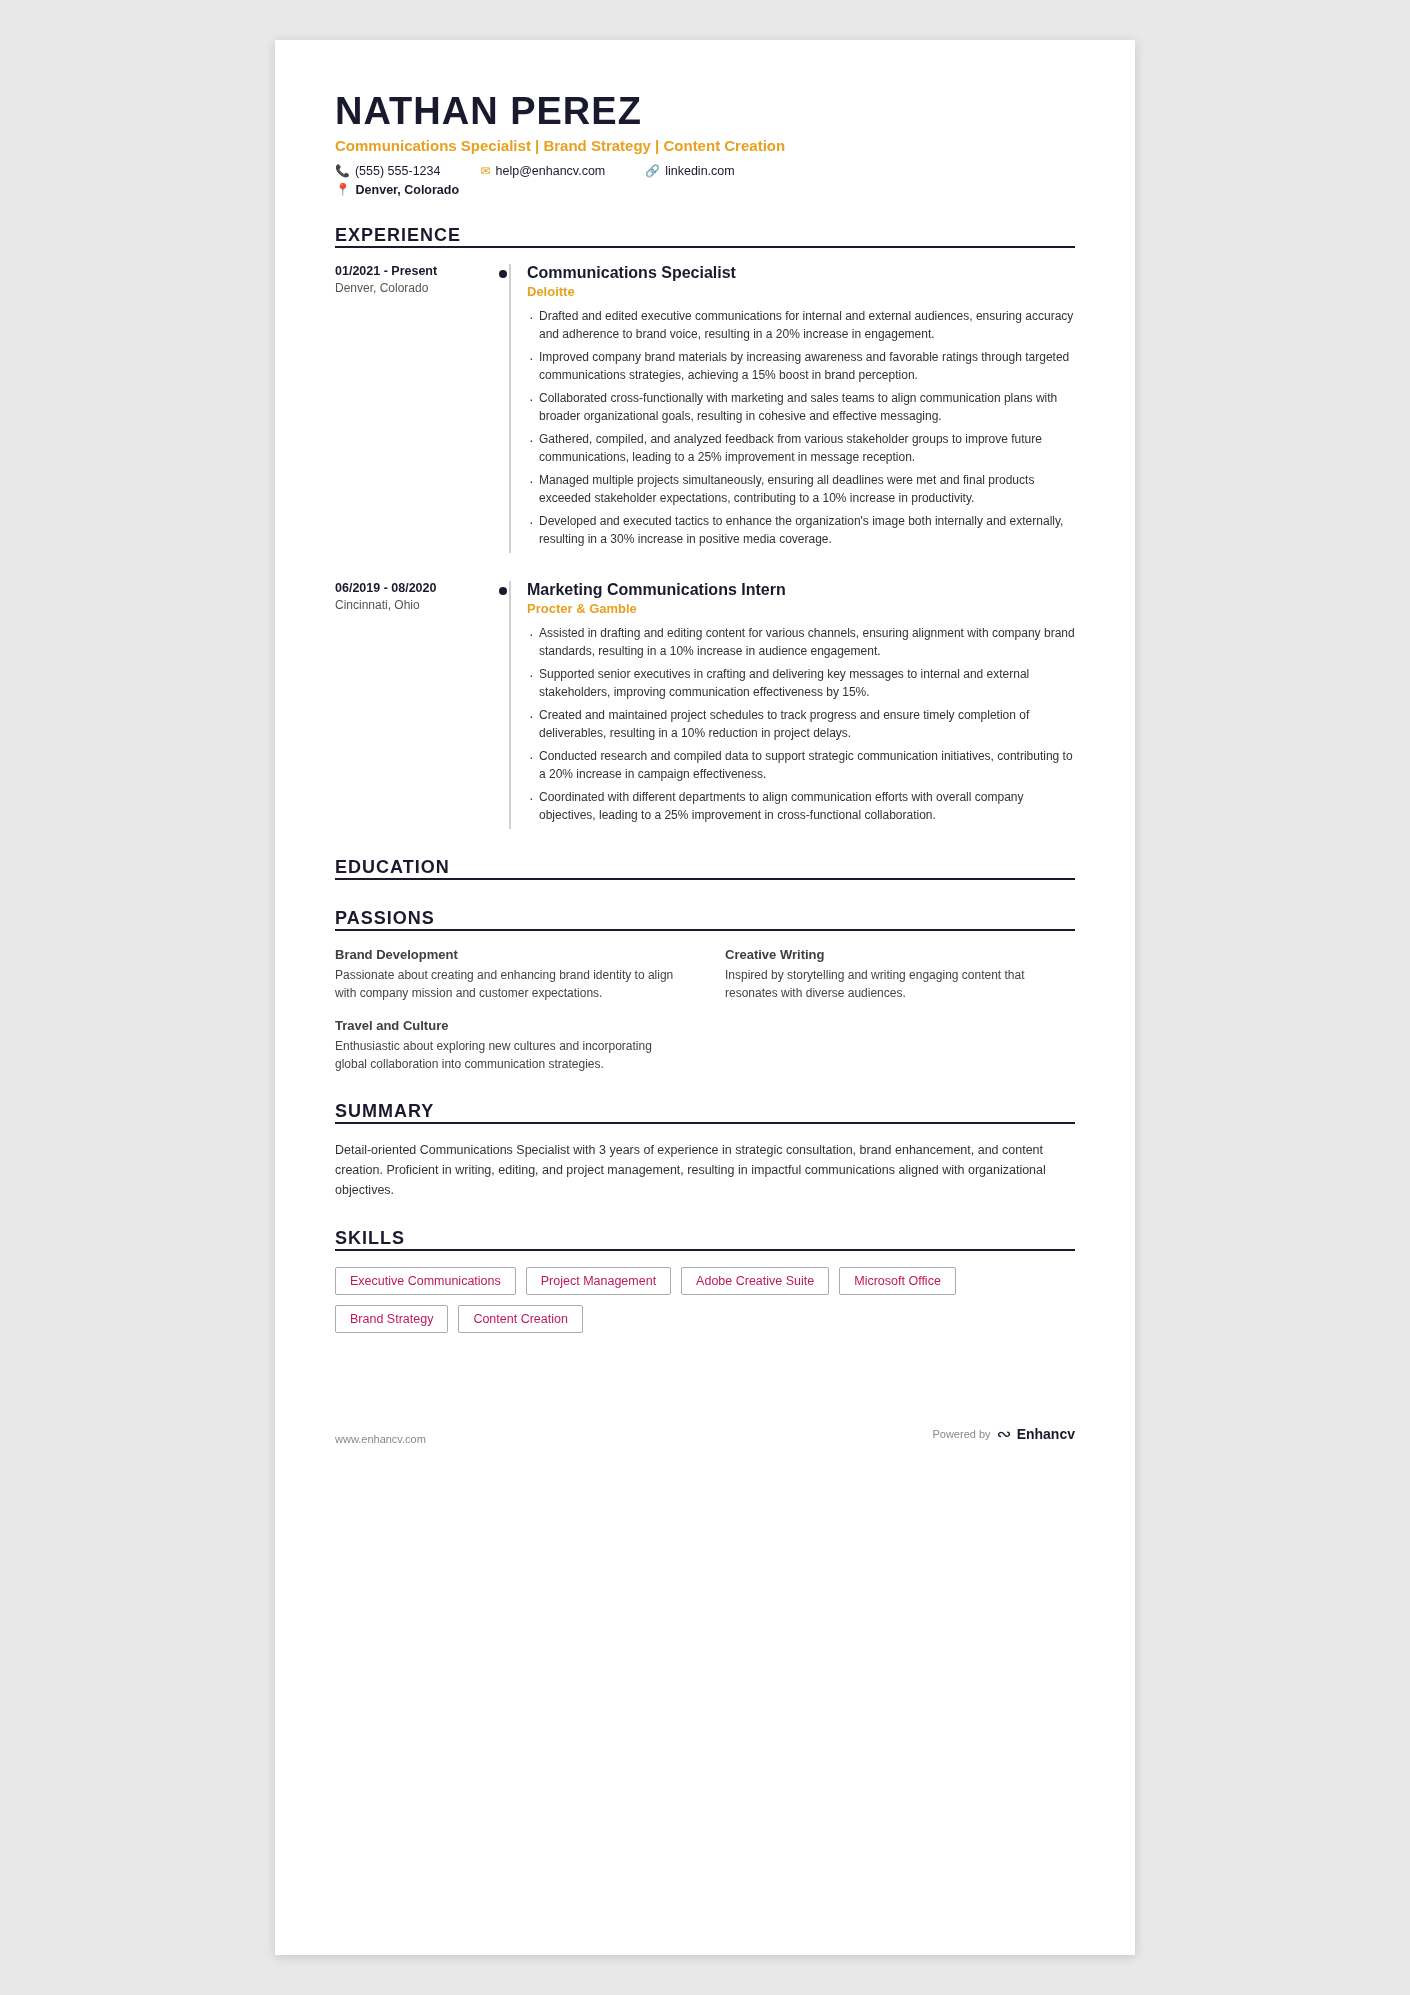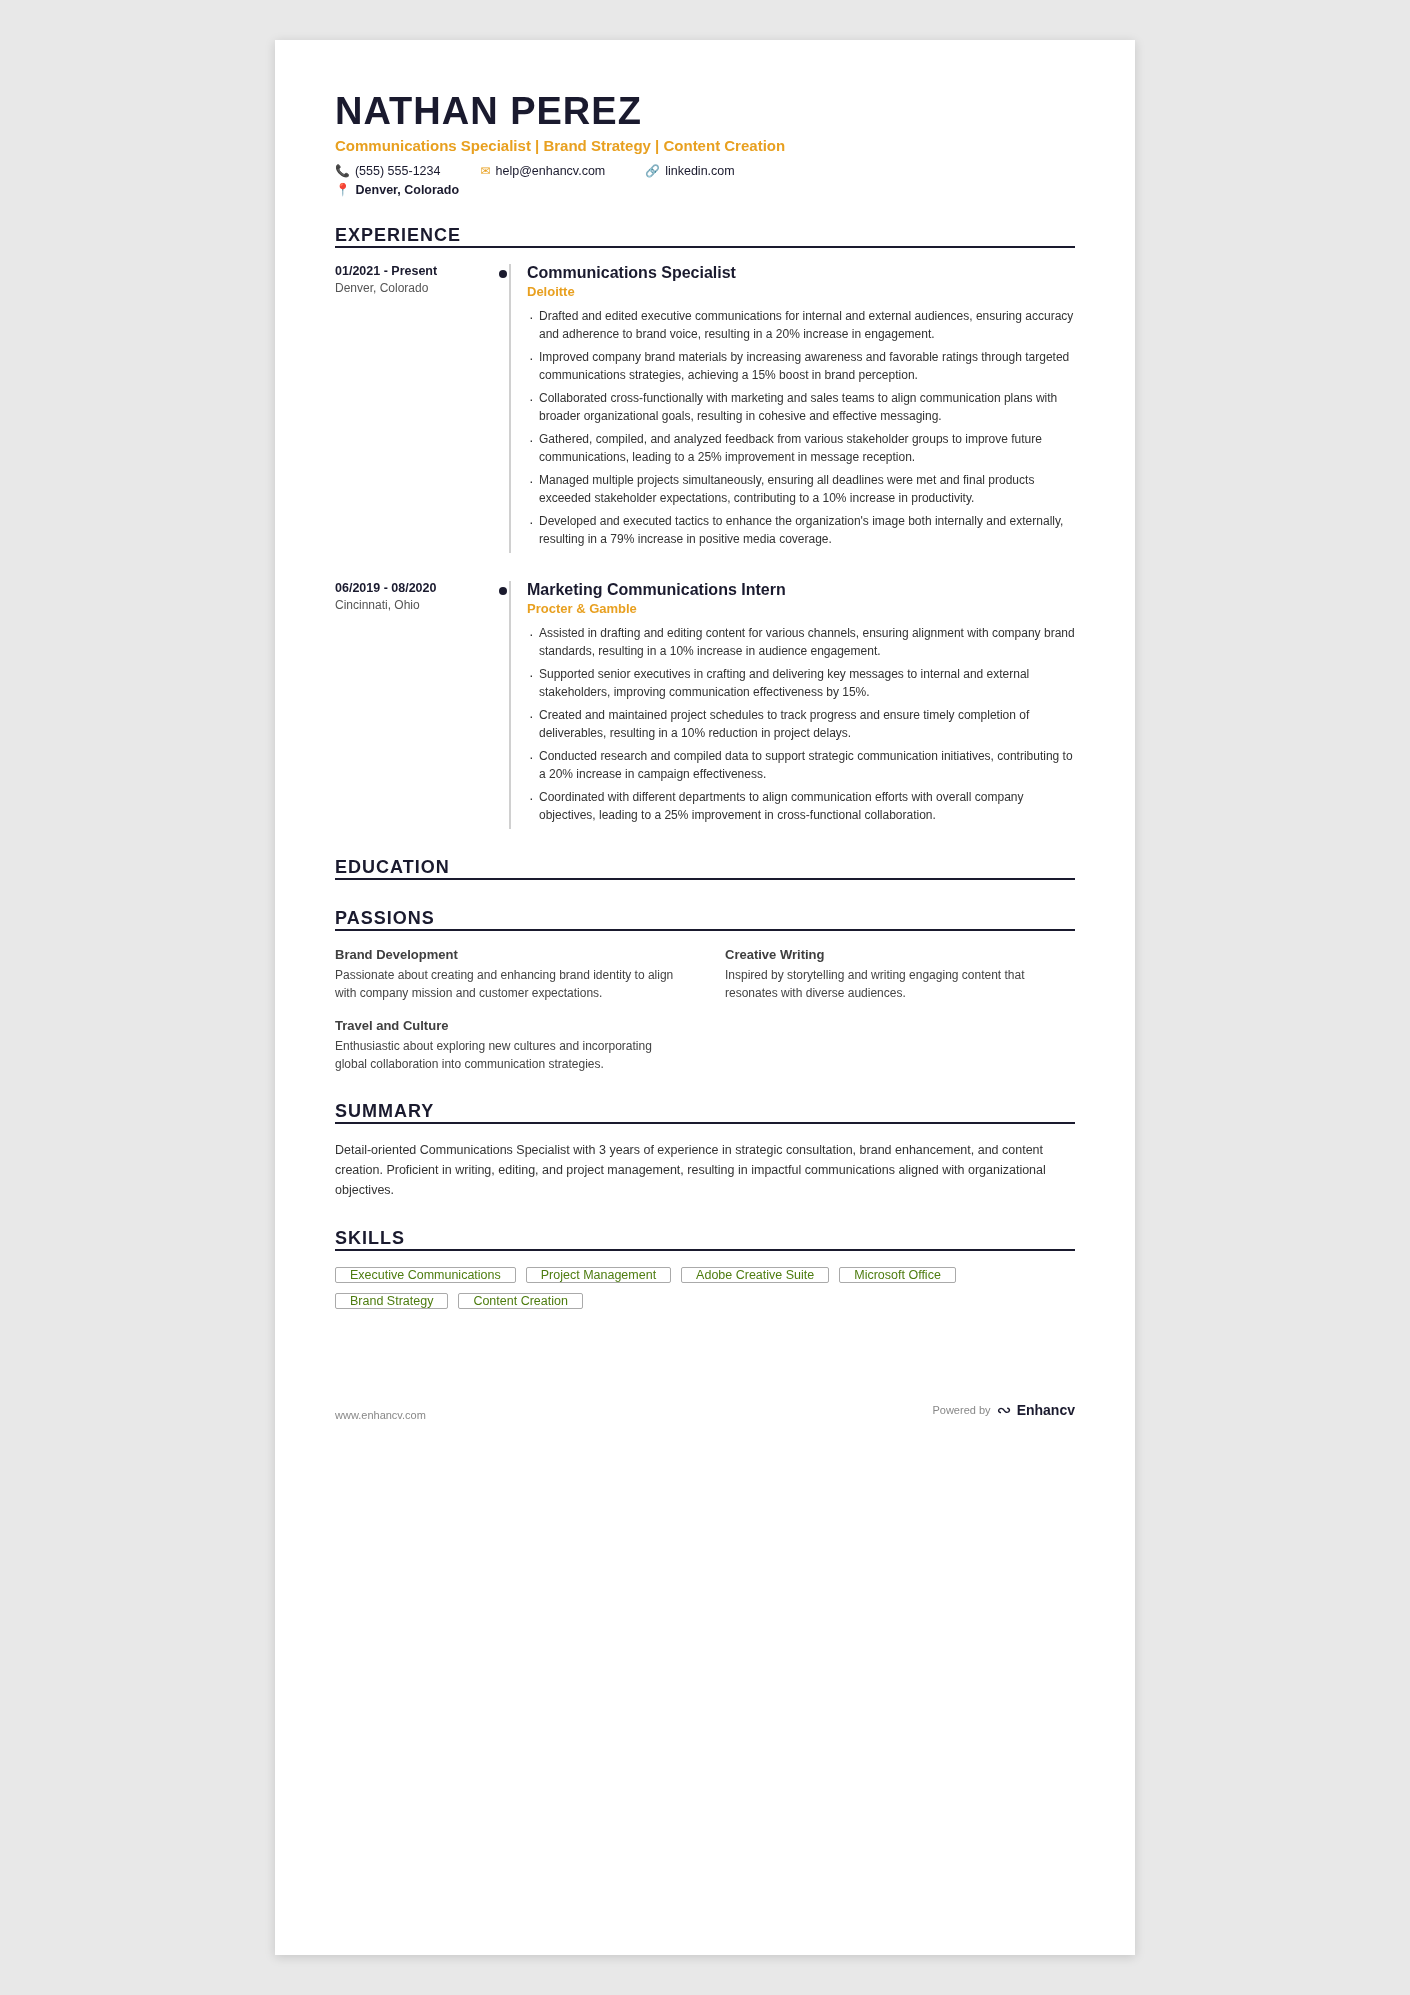--- a/index.html
+++ b/index.html
@@ -163,23 +163,23 @@
       color: #333;
       line-height: 1.6;
     }
     .skills-grid {
       display: flex;
       flex-wrap: wrap;
       gap: 10px;
     }
     .skill-tag {
       border: 1px solid #aaa;
-      padding: 0 14px;
-      font-size: 12.5px;
-      color: #4d7c0f;
+      padding: 6px 14px;
+      font-size: 12.5px;
+      color: #be185d;
       border-radius: 2px;
     }
     .footer {
       margin-top: 80px;
       display: flex;
       justify-content: space-between;
       align-items: flex-end;
       padding-top: 10px;
     }
     .footer-left {
@@ -249,21 +249,21 @@
       </div>
       <div class="exp-content-col">
         <div class="exp-job-title">Communications Specialist</div>
         <div class="exp-company">Deloitte</div>
         <ul class="exp-bullets">
           <li>Drafted and edited executive communications for internal and external audiences, ensuring accuracy and adherence to brand voice, resulting in a 20% increase in engagement.</li>
           <li>Improved company brand materials by increasing awareness and favorable ratings through targeted communications strategies, achieving a 15% boost in brand perception.</li>
           <li>Collaborated cross-functionally with marketing and sales teams to align communication plans with broader organizational goals, resulting in cohesive and effective messaging.</li>
           <li>Gathered, compiled, and analyzed feedback from various stakeholder groups to improve future communications, leading to a 25% improvement in message reception.</li>
           <li>Managed multiple projects simultaneously, ensuring all deadlines were met and final products exceeded stakeholder expectations, contributing to a 10% increase in productivity.</li>
-          <li>Developed and executed tactics to enhance the organization's image both internally and externally, resulting in a 79% increase in positive media coverage.</li>
+          <li>Developed and executed tactics to enhance the organization's image both internally and externally, resulting in a 30% increase in positive media coverage.</li>
         </ul>
       </div>
     </div>
 
     <div class="exp-row">
       <div class="exp-date-col">
         <div class="exp-date">06/2019 - 08/2020</div>
         <div class="exp-location">Cincinnati, Ohio</div>
       </div>
       <div class="exp-dot-col">

